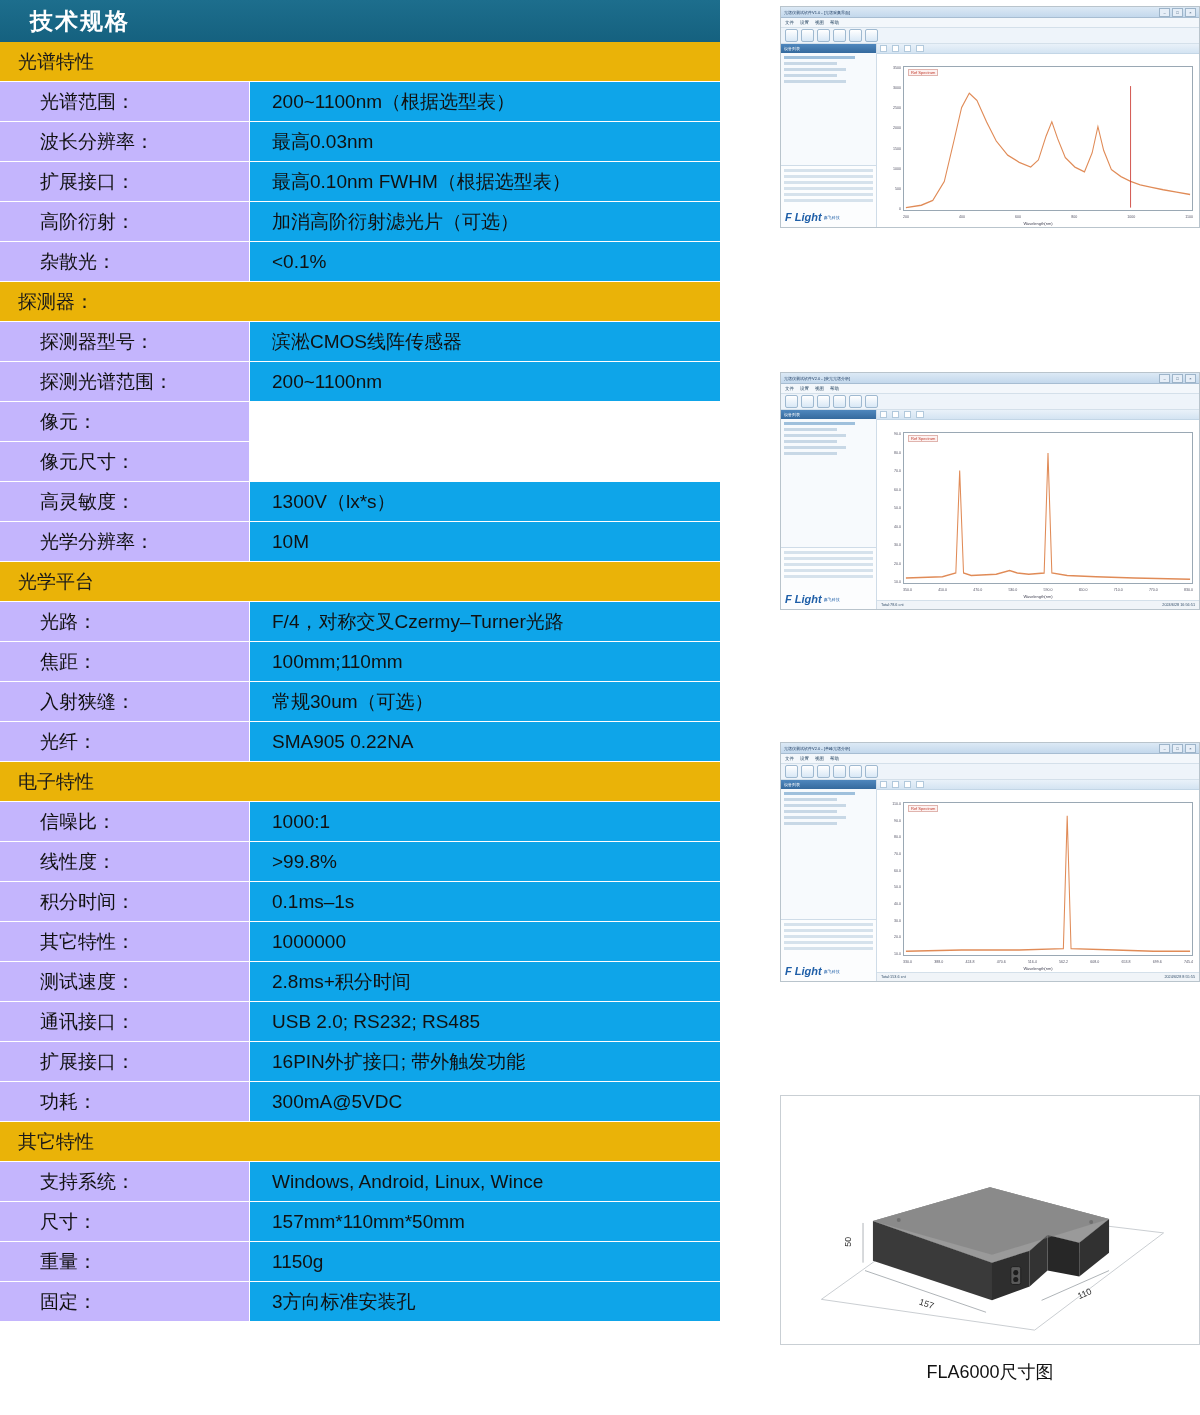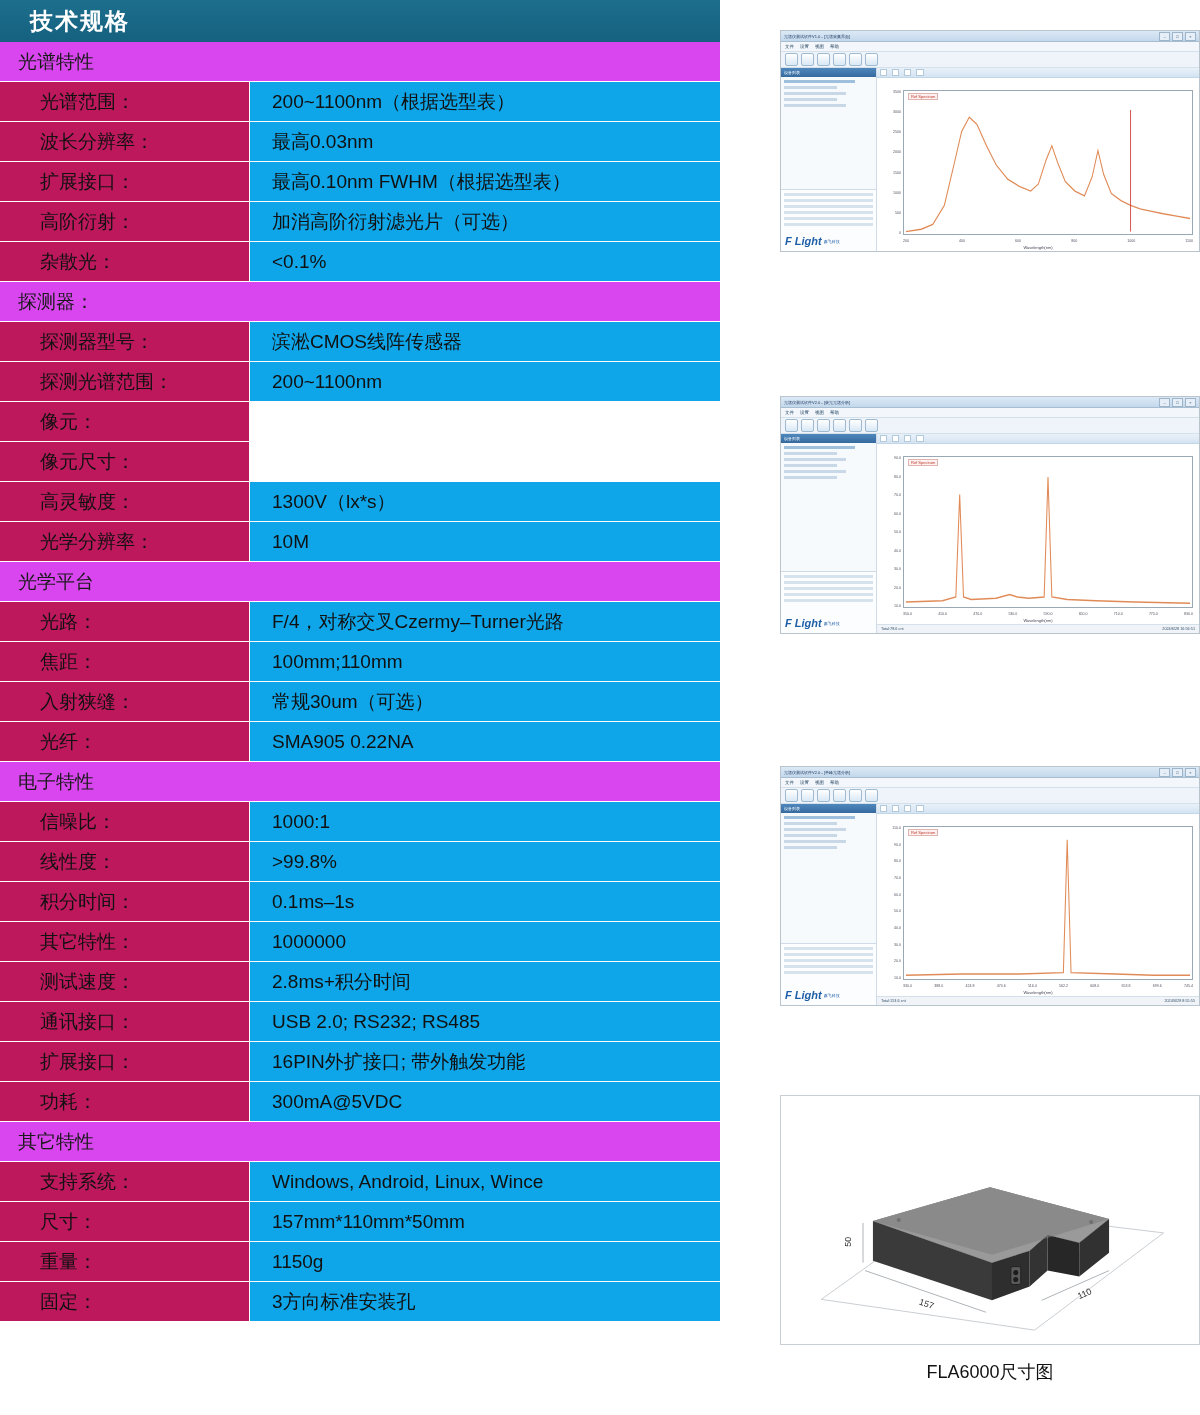--- a/index.html
+++ b/index.html
@@ -23,37 +23,37 @@
     color:#ffffff;
     font-size:23px;
     font-weight:bold;
     letter-spacing:2px;
     display:flex;align-items:center;
     padding-left:30px;
     box-sizing:border-box;
   }
   .group-row{
     height:40px;
-    background:#d946ef;
+    background:#eab308;
     border-bottom:1px solid #ffffff;
     display:flex;align-items:center;
     padding-left:18px;
     font-size:19px;
     color:#1a1a1a;
     box-sizing:border-box;
   }
   .item-row{
     height:40px;
     display:flex;
     border-bottom:1px solid #ffffff;
     box-sizing:border-box;
   }
   .item-label{
     width:250px;
-    background:#be185d;
+    background:#c4b5fd;
     display:flex;align-items:center;
     padding-left:40px;
     font-size:19px;
     color:#111111;
     box-sizing:border-box;
     border-right:1px solid #ffffff;
   }
   .item-value{
     flex:1;
     background:#0ea5e9;
@@ -66,21 +66,20 @@
 
   
   .shots{position:absolute;left:780px;top:0;width:420px;height:1415px;}
 
   .shot{
     position:absolute;
     background:#fef9c3;
     border:1px solid #b9c4cc;
     box-sizing:border-box;
     overflow:hidden;
-    margin-top:24px;
   }
   .shot1{left:0;top:6px;width:420px;height:222px;}
   .shot2{left:0;top:372px;width:420px;height:238px;}
   .shot3{left:0;top:742px;width:420px;height:240px;}
 
   
   .win-bar{
     height:11px;
     background:linear-gradient(to bottom,#dce9f5,#c3d8ec);
     border-bottom:1px solid #a7bdd2;

